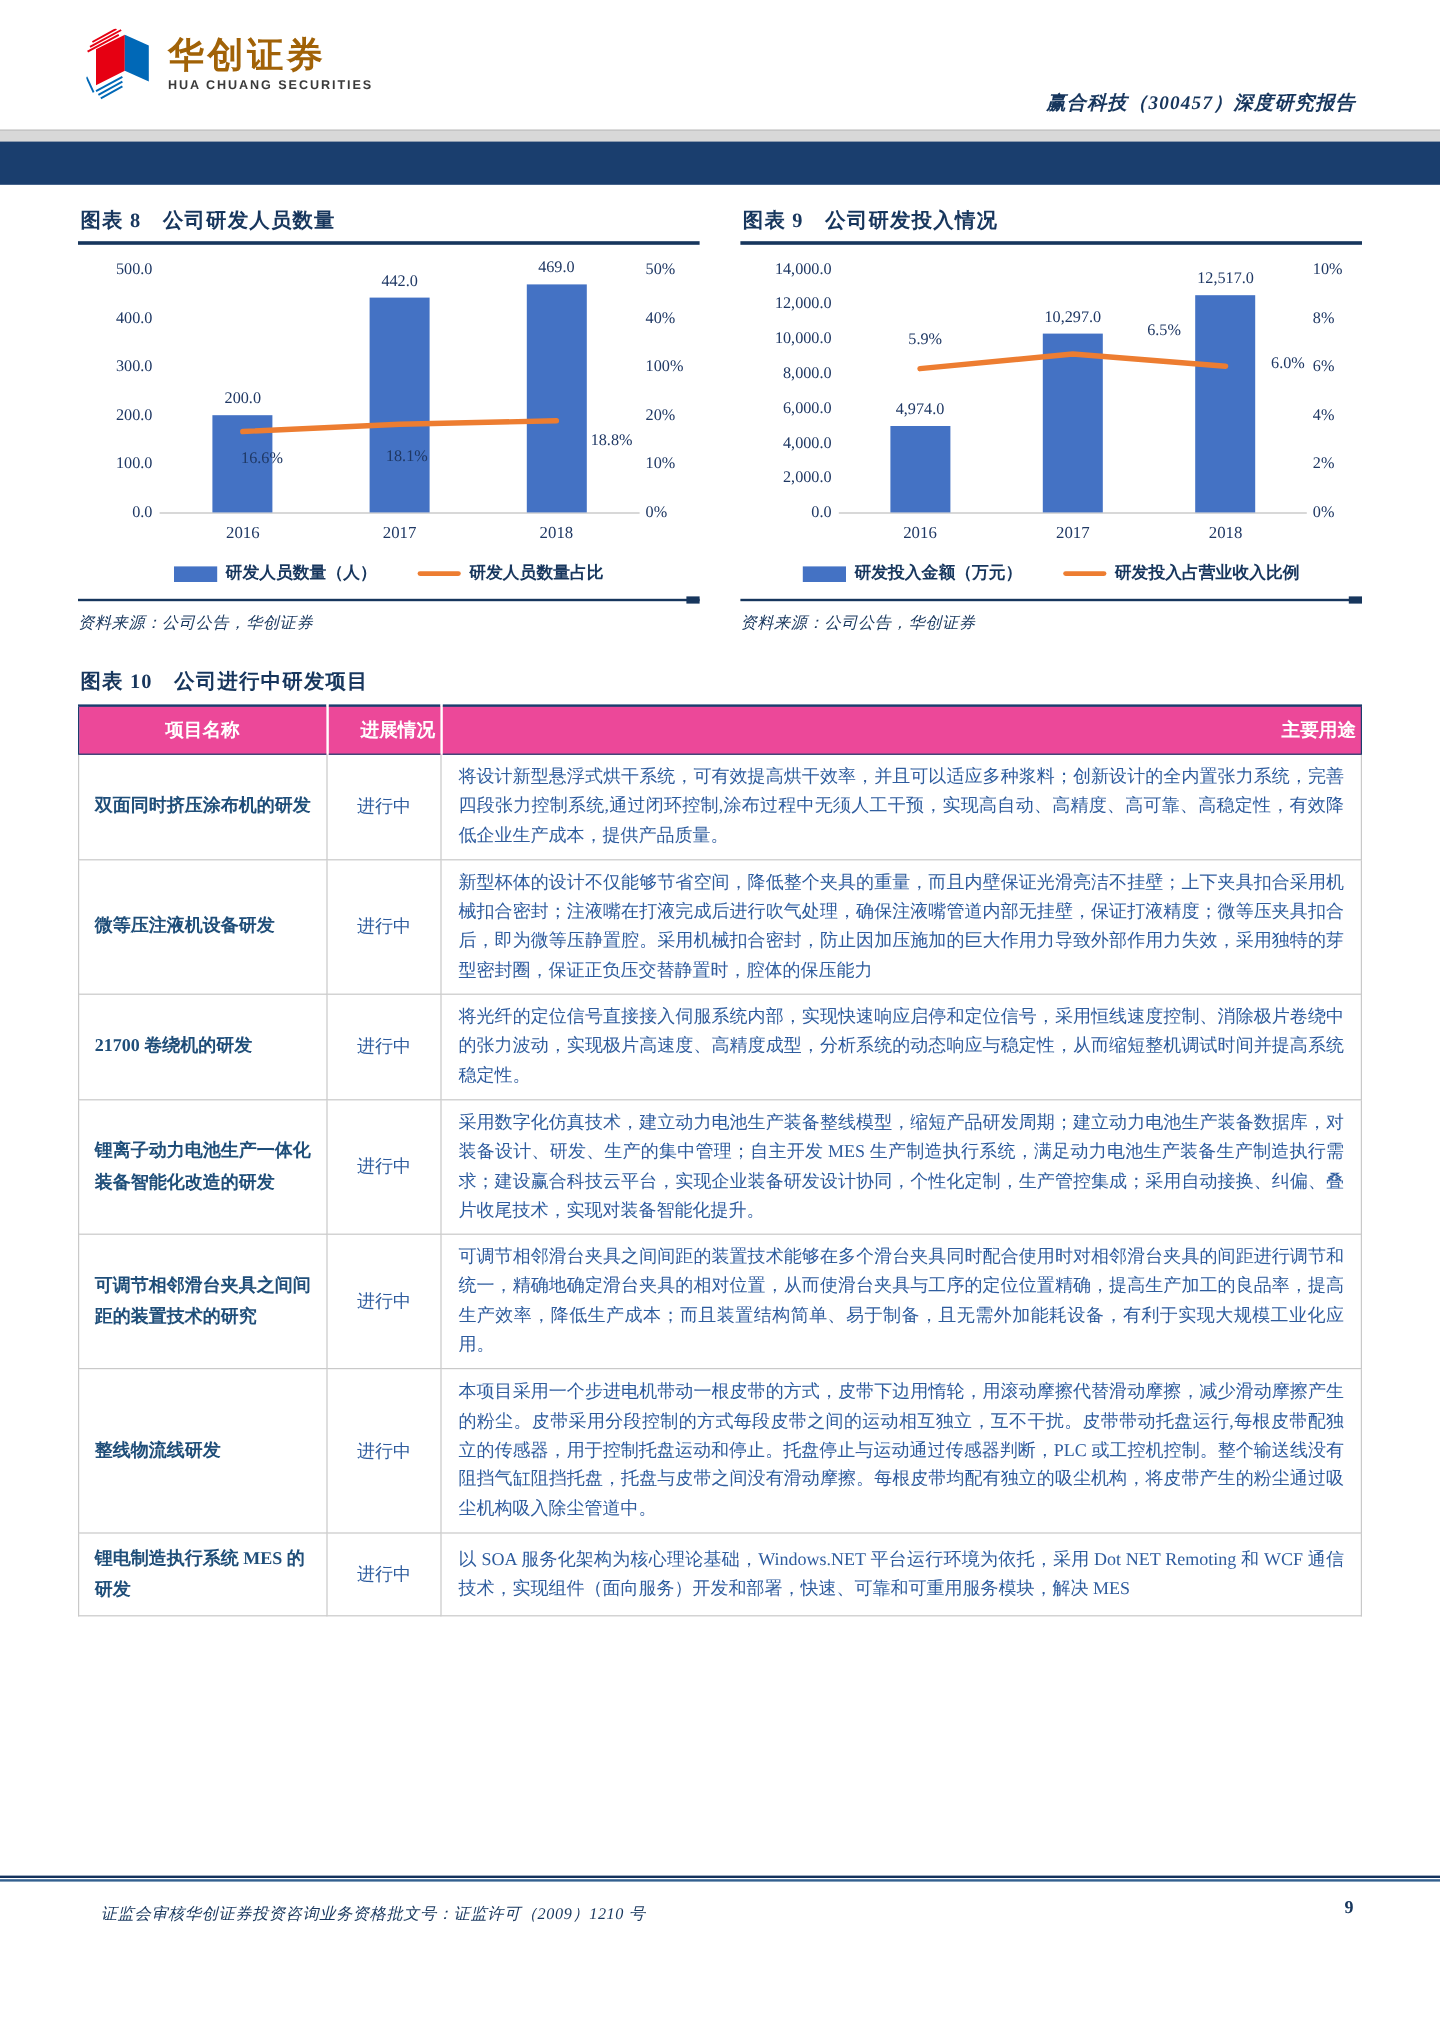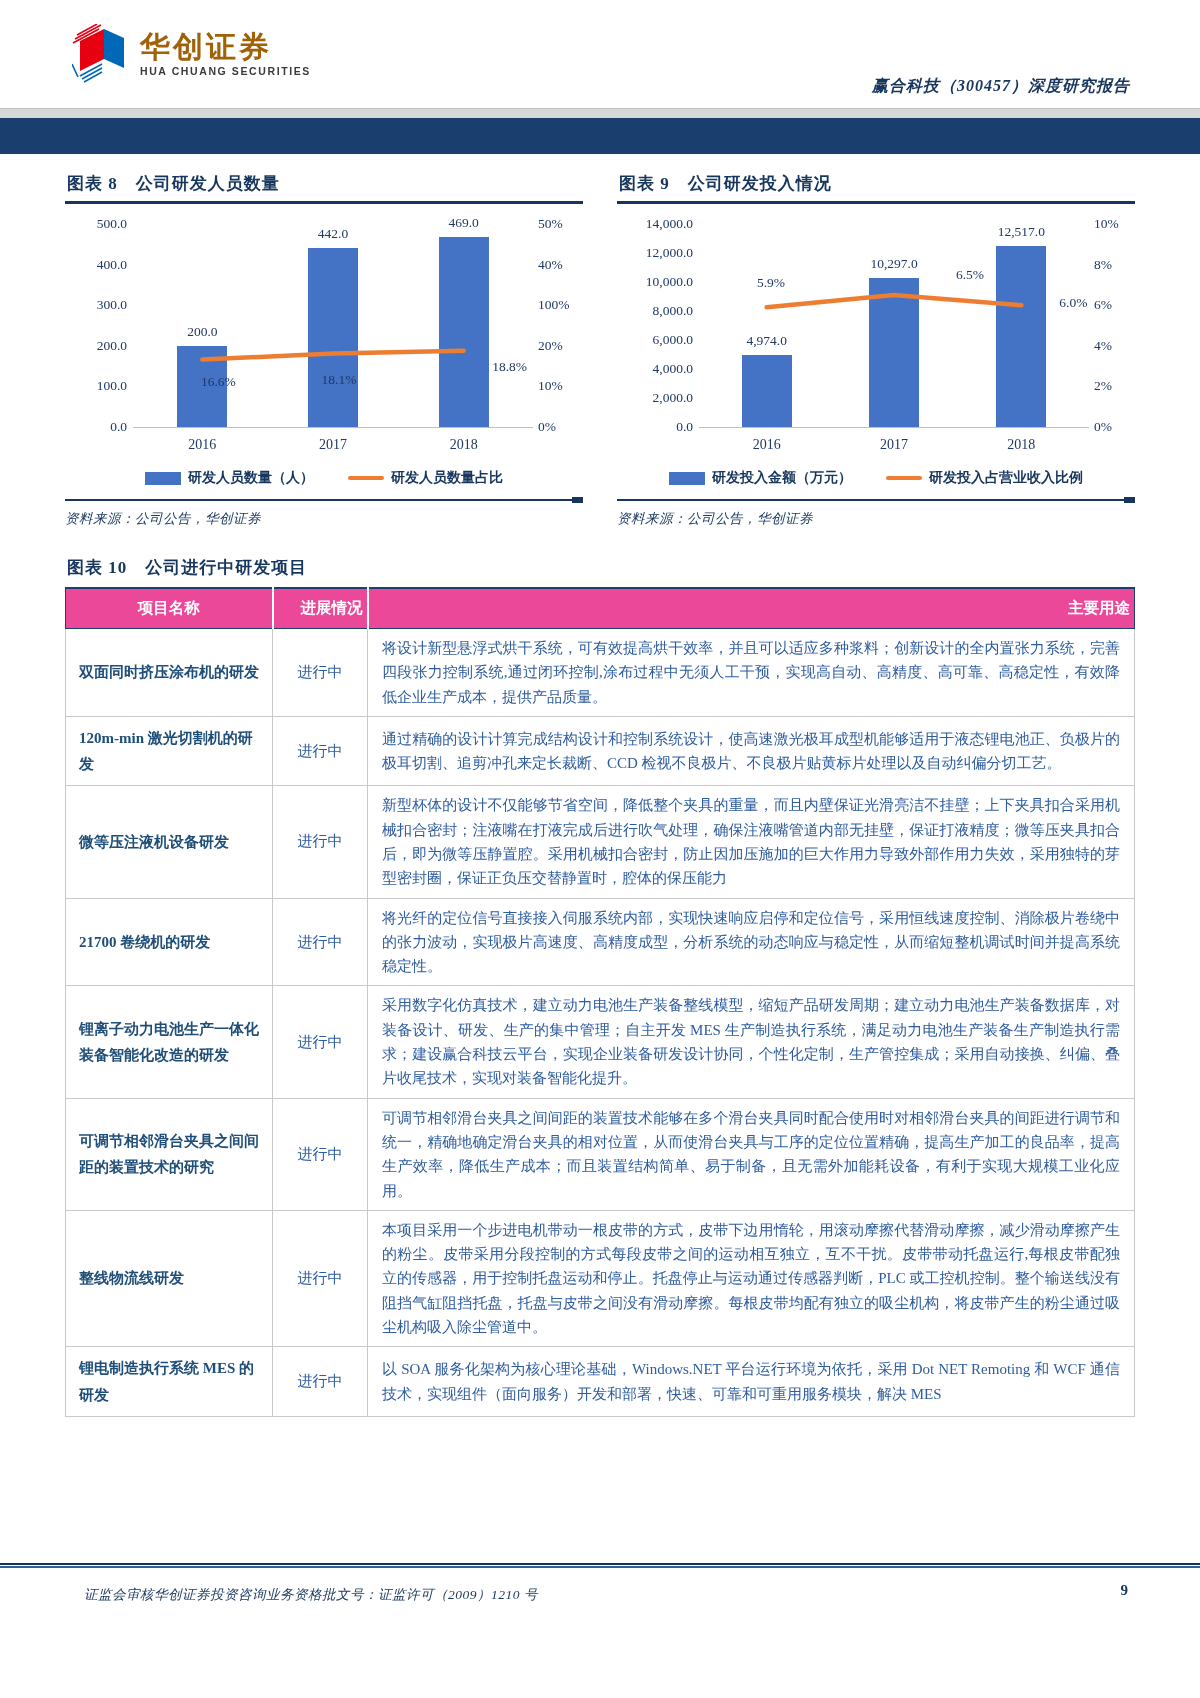--- a/index.html
+++ b/index.html
@@ -175,25 +175,20 @@
           <th>主要用途</th>
         </tr>
     </thead>
     <tbody>
         <tr>
           <td class="c-name">双面同时挤压涂布机的研发</td>
           <td class="c-status">进行中</td>
           <td class="c-desc">将设计新型悬浮式烘干系统，可有效提高烘干效率，并且可以适应多种浆料；创新设计的全内置张力系统，完善四段张力控制系统,通过闭环控制,涂布过程中无须人工干预，实现高自动、高精度、高可靠、高稳定性，有效降低企业生产成本，提供产品质量。</td>
         </tr>
         <tr>
-          <td class="c-name">120m-min 激光切割机的研发</td>
-          <td class="c-status">进行中</td>
-          <td class="c-desc">通过精确的设计计算完成结构设计和控制系统设计，使高速激光极耳成型机能够适用于液态锂电池正、负极片的极耳切割、追剪冲孔来定长裁断、CCD 检视不良极片、不良极片贴黄标片处理以及自动纠偏分切工艺。</td>
-        </tr>
-        <tr>
           <td class="c-name">微等压注液机设备研发</td>
           <td class="c-status">进行中</td>
           <td class="c-desc">新型杯体的设计不仅能够节省空间，降低整个夹具的重量，而且内壁保证光滑亮洁不挂壁；上下夹具扣合采用机械扣合密封；注液嘴在打液完成后进行吹气处理，确保注液嘴管道内部无挂壁，保证打液精度；微等压夹具扣合后，即为微等压静置腔。采用机械扣合密封，防止因加压施加的巨大作用力导致外部作用力失效，采用独特的芽型密封圈，保证正负压交替静置时，腔体的保压能力</td>
         </tr>
         <tr>
           <td class="c-name">21700 卷绕机的研发</td>
           <td class="c-status">进行中</td>
           <td class="c-desc">将光纤的定位信号直接接入伺服系统内部，实现快速响应启停和定位信号，采用恒线速度控制、消除极片卷绕中的张力波动，实现极片高速度、高精度成型，分析系统的动态响应与稳定性，从而缩短整机调试时间并提高系统稳定性。</td>
         </tr>
         <tr>

